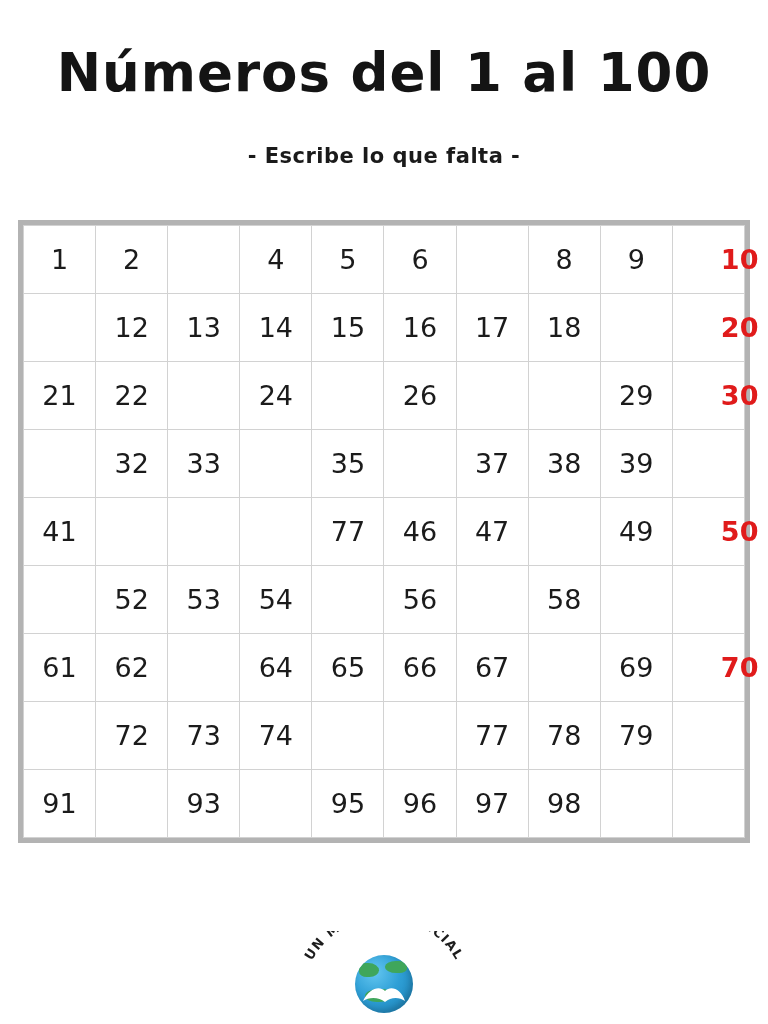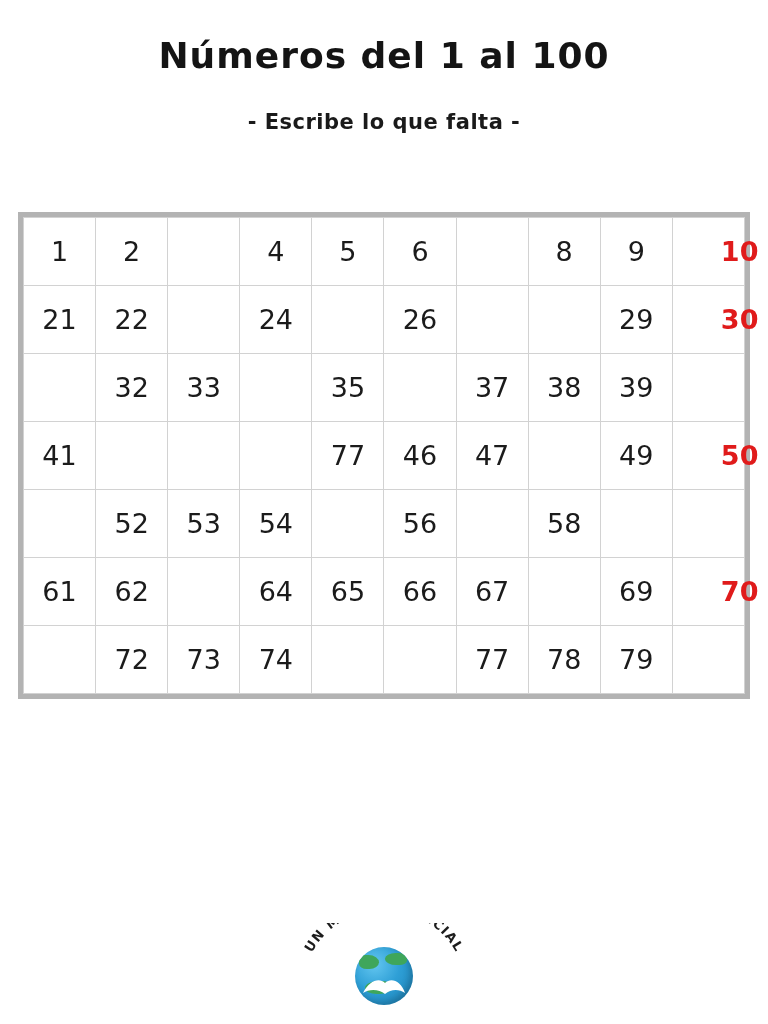--- a/index.html
+++ b/index.html
@@ -16,25 +16,25 @@
   }
   .page {
     width: 768px;
     height: 1024px;
     position: relative;
     box-sizing: border-box;
   }
   .title {
     text-align: center;
     font-family: "DejaVu Sans", sans-serif;
-    font-size: 36px;
+    font-size: 53px;
     font-weight: bold;
     letter-spacing: 1px;
     color: #141414;
-    margin: 8px;
+    margin: 16px;
     padding-top: 28px;
     line-height: 1.1;
   }
   .subtitle {
     text-align: center;
     font-family: "DejaVu Sans", sans-serif;
     font-size: 21px;
     font-weight: bold;
     color: #1a1a1a;
     margin: 0;
@@ -146,20 +146,32 @@
             <td class="blank"></td>
             <td>4</td>
             <td>5</td>
             <td>6</td>
             <td class="blank"></td>
             <td>8</td>
             <td>9</td>
             <td class="tens">10</td>
           </tr>
           <tr>
+            <td class="blank"></td>
+            <td>12</td>
+            <td>13</td>
+            <td>14</td>
+            <td>15</td>
+            <td>16</td>
+            <td>17</td>
+            <td>18</td>
+            <td class="blank"></td>
+            <td class="tens">20</td>
+          </tr>
+          <tr>
             <td>21</td>
             <td>22</td>
             <td class="blank"></td>
             <td>24</td>
             <td class="blank"></td>
             <td>26</td>
             <td class="blank"></td>
             <td class="blank"></td>
             <td>29</td>
             <td class="tens">30</td>
@@ -215,20 +227,32 @@
           <tr>
             <td class="blank"></td>
             <td>72</td>
             <td>73</td>
             <td>74</td>
             <td class="blank"></td>
             <td class="blank"></td>
             <td>77</td>
             <td>78</td>
             <td>79</td>
+            <td class="blank"></td>
+          </tr>
+          <tr>
+            <td>91</td>
+            <td class="blank"></td>
+            <td>93</td>
+            <td class="blank"></td>
+            <td>95</td>
+            <td>96</td>
+            <td>97</td>
+            <td>98</td>
+            <td class="blank"></td>
             <td class="blank"></td>
           </tr>
         </tbody>
     </table>
   </div>
 
   <div class="footer">
     <div class="logo-badge">
       <svg class="logo-arc" viewBox="0 0 190 60">
         <defs>

